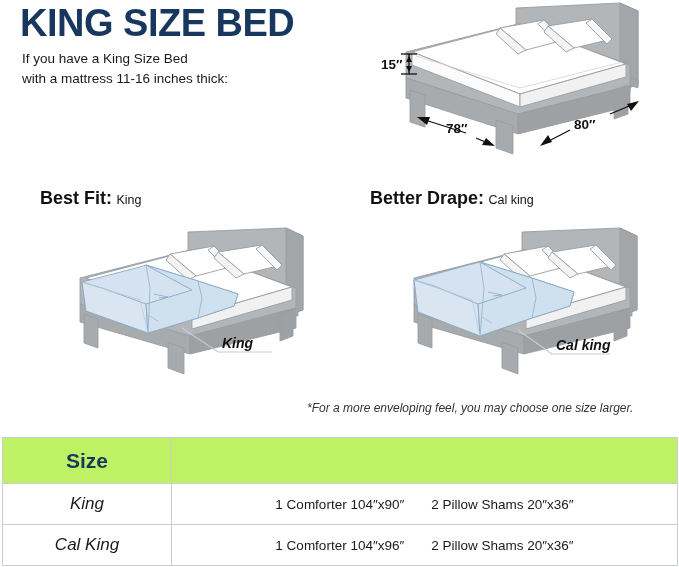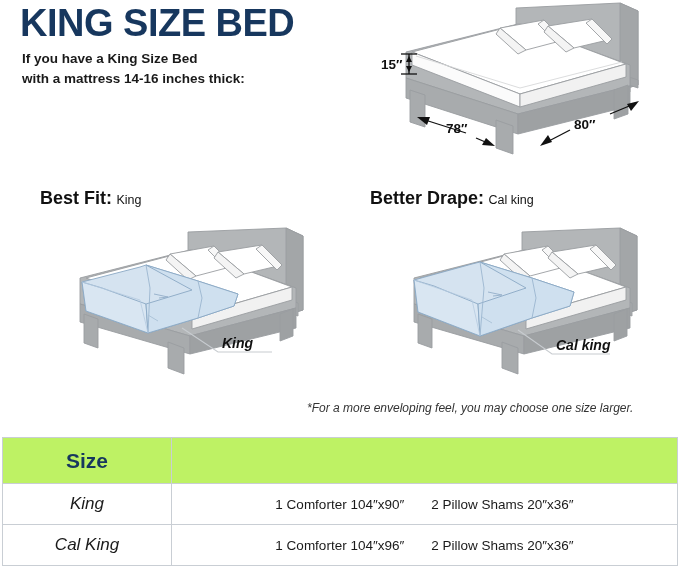--- a/index.html
+++ b/index.html
@@ -15,21 +15,21 @@
 
   
   .title{
     position:absolute;left:20px;top:4px;
     font-size:38px;font-weight:bold;letter-spacing:-0.5px;
     color:#17375e;line-height:1.05;
     white-space:nowrap;
   }
   .subtitle{
     position:absolute;left:22px;top:49px;
-    font-size:13.5px;font-weight:bold;line-height:1.45;
+    font-size:13.5px;font-weight:normal;line-height:1.45;
     color:#1a1a1a;
   }
 
   
   .caption{position:absolute;white-space:nowrap;}
   .caption .lead{font-size:18px;font-weight:bold;color:#111;}
   .caption .sub{font-size:12.5px;font-weight:normal;color:#111;}
   #cap-left{left:40px;top:188px;}
   #cap-right{left:370px;top:188px;}
 
@@ -74,21 +74,21 @@
   .col-2{width:505px;}
 </style>
 </head>
 <body>
 
 <div id="page">
 
   <div class="title">KING SIZE BED</div>
   <div class="subtitle">
     <div>If you have a King Size Bed</div>
-    <div>with a mattress 14-16 inches thick:</div>
+    <div>with a mattress 11-16 inches thick:</div>
   </div>
 
   <div class="art" id="art-top">
     <svg width="311" height="160" viewBox="0 0 311 160" xmlns="http://www.w3.org/2000/svg">
       <g stroke="#9a9da0" stroke-width="0.9" stroke-linejoin="round">
 
         <polygon points="148,6 252,1 270,9 270,83 252,88 148,82" fill="#b3b6b8"></polygon>
         <polygon points="252,1 270,9 270,83 252,88" fill="#a3a6a8"></polygon>
 
         <polygon points="252,72 270,78 270,86 252,80" fill="#a3a6a8"></polygon>

